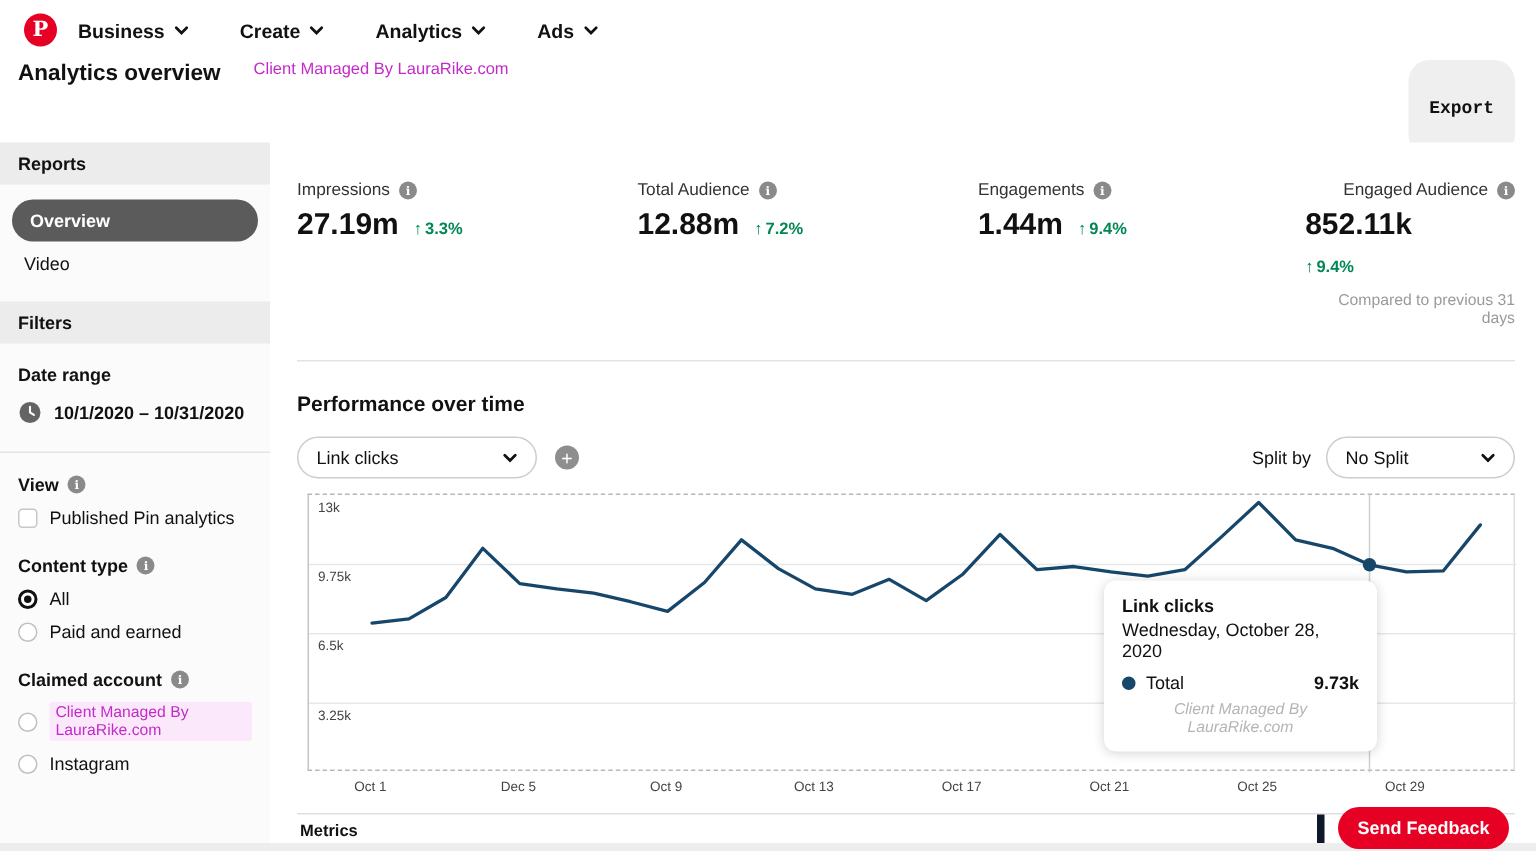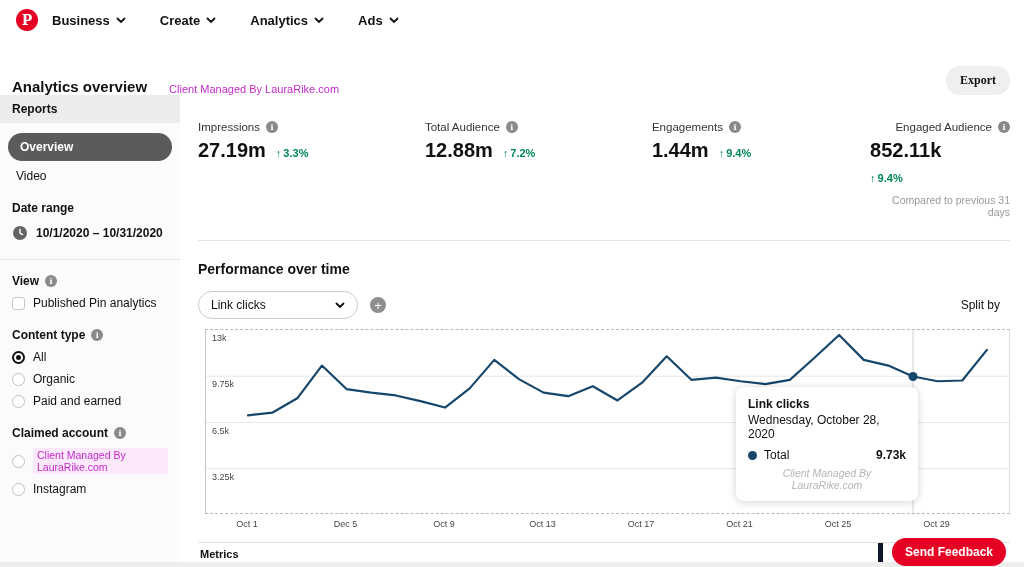--- a/index.html
+++ b/index.html
@@ -10,26 +10,26 @@
   .topnav { height:40px; display:flex; align-items:center; padding:0 16px; background:#fff; }
   .logo { width:22px; height:22px; border-radius:50%; background:#e60023; color:#fff;
     display:flex; align-items:center; justify-content:center; font-weight:bold; font-size:14px;
     font-family:"DejaVu Serif", serif; margin-right:14px; cursor:pointer; }
   .navitem { display:flex; align-items:center; gap:6px; font-size:13px; font-weight:bold;
     margin-right:34px; cursor:pointer; }
   .chev { width:10px; height:10px; display:inline-block; }
   .chev svg { display:block; }
 
   
-  .pagehead { height:55px; display:flex; align-items:flex-end; padding:0 14px 0 12px; }
+  .pagehead { height:55px; display:flex; align-items:flex-start; padding:0 14px 0 12px; }
   .pagetitle { font-size:15px; font-weight:bold; }
   .clienttag { font-size:11px; margin-left:22px; }
   .exportbtn { margin-left:auto; background:#efefef; border:none; border-radius:14px;
-    padding:7px 14px; font-size:12px; font-weight:bold; color:#111; cursor:pointer;
-    font-family:Liberation Serif, serif; }
+    padding:25px 14px; font-size:12px; font-weight:bold; color:#111; cursor:pointer;
+    font-family:Liberation Mono, monospace; }
 
   
   .layout { display:flex; height:472px; }
 
   
   .sidebar { width:180px; flex:0 0 180px; background:#fbfbfb; font-size:12px; }
   .sb-header { background:#ececec; font-weight:bold; padding:8px 12px; height:28px;
     display:flex; align-items:center; }
   .sb-header.filters { margin-top:14px; }
   .pill-selected { background:#5b5b5b; color:#fff; font-weight:bold; border-radius:15px;
@@ -155,20 +155,21 @@
   <button class="exportbtn">Export</button>
 </div>
 
 <div class="layout">
 
   <div class="sidebar">
     <div class="sb-header">Reports</div>
     <div class="pill-selected">Overview</div>
     <div class="sb-item">Video</div>
 
+    <div class="sb-header filters">Filters</div>
 
     <div class="sb-label">
       <span>Date range</span>
     </div>
     <div class="daterow">
       <span class="clockicon">
         <svg width="16" height="16" viewBox="0 0 16 16">
             <circle cx="8" cy="8" r="7" fill="#646464"></circle>
             <path d="M8 4.2 V8 L10.6 9.6" stroke="#fff" stroke-width="1.4" fill="none" stroke-linecap="round"></path>
           </svg>
@@ -187,24 +188,20 @@
       <span>Published Pin analytics</span>
     </div>
 
     <div class="sb-label">
       <span>Content type</span>
       <span class="infoicon">i</span>
     </div>
     <div class="optrow">
       <span class="radio sel"></span>
       <span>All</span>
-    </div>
-    <div class="optrow">
-      <span class="radio"></span>
-      <span>Organic</span>
     </div>
     <div class="optrow">
       <span class="radio"></span>
       <span>Paid and earned</span>
     </div>
 
     <div class="sb-label">
       <span>Claimed account</span>
       <span class="infoicon">i</span>
     </div>
@@ -289,20 +286,28 @@
       <div class="dropdown dd-metric">
         <span>Link clicks</span>
         <span class="chev">
             <svg width="10" height="10" viewBox="0 0 10 10">
               <path d="M1.5 3.5 L5 7 L8.5 3.5" fill="none" stroke="#111" stroke-width="1.8" stroke-linecap="round"></path>
             </svg>
           </span>
       </div>
       <button class="plusbtn">+</button>
       <span class="splitlabel">Split by</span>
+      <div class="dropdown dd-split">
+        <span>No Split</span>
+        <span class="chev">
+            <svg width="10" height="10" viewBox="0 0 10 10">
+              <path d="M1.5 3.5 L5 7 L8.5 3.5" fill="none" stroke="#111" stroke-width="1.8" stroke-linecap="round"></path>
+            </svg>
+          </span>
+      </div>
     </div>
 
     <div class="chartwrap">
       <svg id="perf-chart" width="805" height="185">
           <line x1="0" y1="138.75" x2="805" y2="138.75" stroke="#e7e7e7" stroke-width="1"></line>
           <text x="6" y="149.75" font-size="9" fill="#444">3.25k</text>
           <line x1="0" y1="92.5" x2="805" y2="92.5" stroke="#e7e7e7" stroke-width="1"></line>
           <text x="6" y="103.5" font-size="9" fill="#444">6.5k</text>
           <line x1="0" y1="46.25" x2="805" y2="46.25" stroke="#e7e7e7" stroke-width="1"></line>
           <text x="6" y="57.25" font-size="9" fill="#444">9.75k</text>

